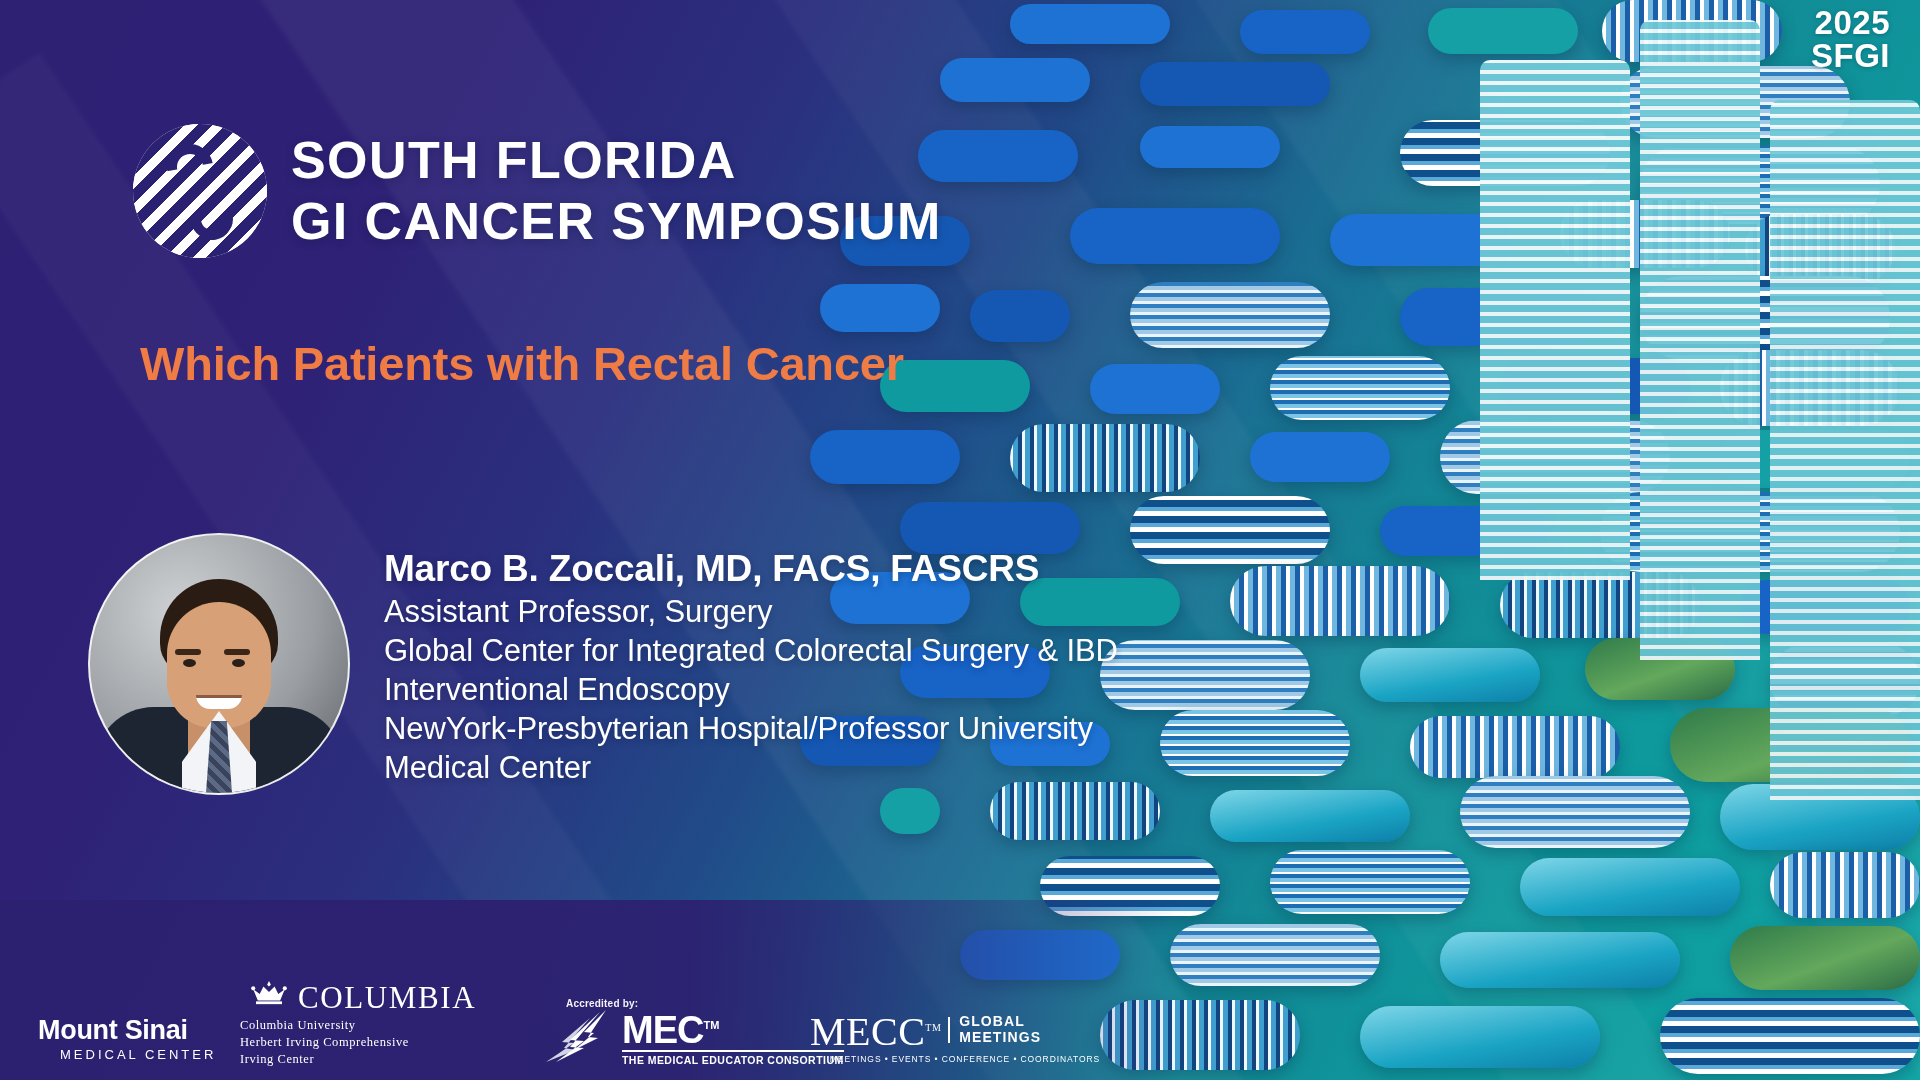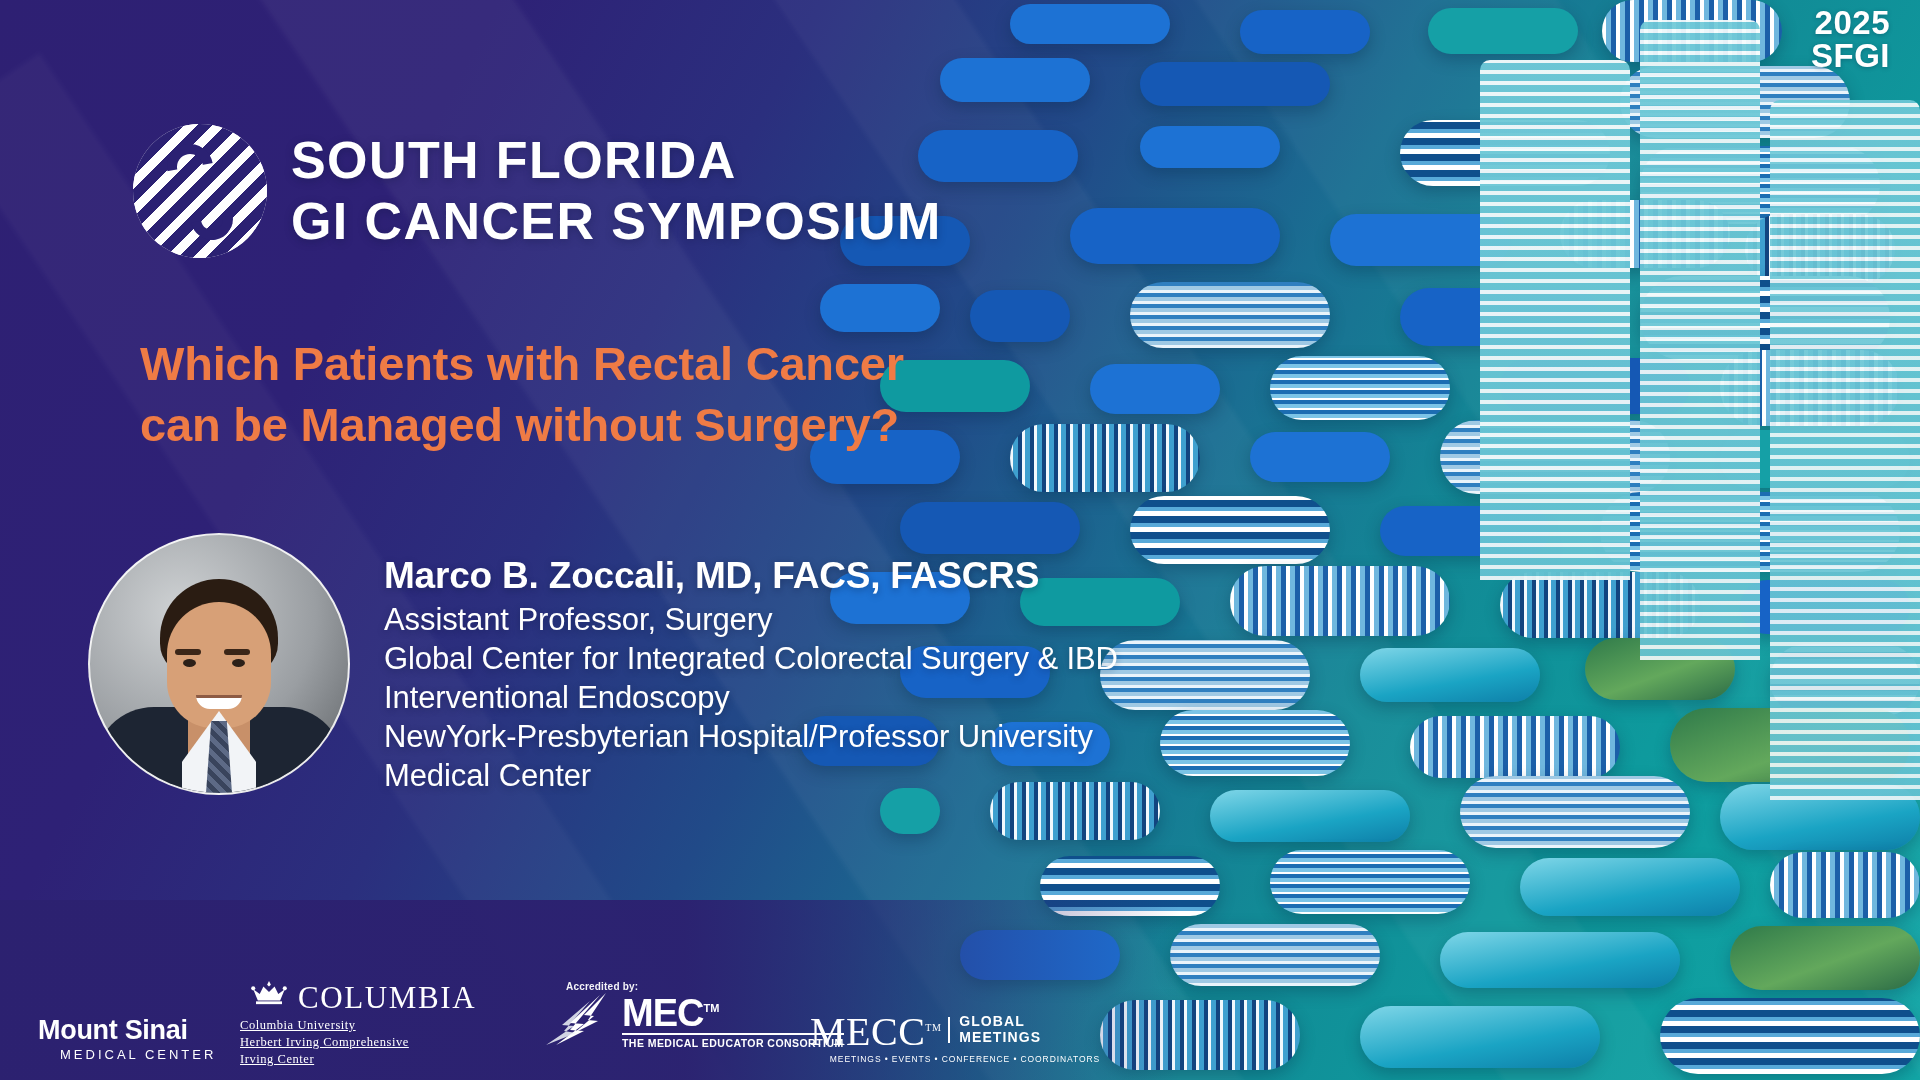--- a/index.html
+++ b/index.html
@@ -160,21 +160,21 @@
     line-height:1.30;
     letter-spacing:-0.2px;
     z-index:20;
   }
   .pres-title span { display:block; }
 
   
   .speaker {
     position:absolute;
     left:88px; top:533px;
-    display:flex; align-items:flex-end; gap:34px;
+    display:flex; align-items:center; gap:34px;
     z-index:20;
   }
   .headshot {
     width:262px; height:262px;
     border-radius:50%;
     flex:0 0 auto;
     border:2px solid rgba(255,255,255,0.85);
     overflow:hidden;
     position:relative;
     background:radial-gradient(circle at 35% 30%, #cfd2d4 0%, #9a9ea2 55%, #55595d 100%);
@@ -234,26 +234,26 @@
 
   
   .col { left:240px; bottom:12px; text-align:left; }
   .col-crown { position:absolute; left:10px; top:-2px; width:38px; height:26px; }
   .col-name {
     font-family:"Liberation Serif", serif;
     font-size:31px; letter-spacing:1.6px; margin-left:58px; line-height:1.0;
   }
   .col-sub {
     font-family:"Liberation Serif", serif;
-    font-size:12.5px; letter-spacing:0.55px; line-height:1.36; margin-top:4px;text-decoration:underline;
+    font-size:12.5px; letter-spacing:0.55px; line-height:1.36; margin-top:4px;
   }
   .col-sub div { white-space:nowrap; }
 
   
-  .mec { left:540px; bottom:31px; }
+  .mec { left:540px; bottom:14px; }
   .mec-accr { font-size:10px; font-weight:bold; letter-spacing:0.2px; margin-left:26px; margin-bottom:1px; opacity:0.95; }
   .mec-row { display:flex; align-items:flex-end; gap:6px; }
   .mec-swoosh { width:76px; height:56px; flex:0 0 auto; }
   .mec-txt { }
   .mec-word { font-size:38px; font-weight:bold; letter-spacing:-1px; line-height:0.92; }
   .mec-word sup { font-size:11px; vertical-align:super; letter-spacing:0; }
   .mec-tag { font-size:10.5px; font-weight:bold; letter-spacing:0.45px; border-top:2px solid #fff; padding-top:2px; margin-top:2px; }
 
   
   .mecc { left:810px; bottom:16px; }
@@ -382,21 +382,20 @@
       <div class="hook2"></div>
     </div>
     <div class="wordmark">
       <span class="l1">SOUTH FLORIDA</span>
       <span class="l2">GI CANCER SYMPOSIUM</span>
     </div>
   </div>
 
   <div class="pres-title">
     <span>Which Patients with Rectal Cancer</span>
-    <span>can be Managed without Surgery?</span>
   </div>
 
   <div class="speaker">
     <div class="headshot">
       <div class="hs-suit"></div>
       <div class="hs-neck"></div>
       <div class="hs-hair"></div>
       <div class="hs-face"></div>
       <div class="hs-brow-l"></div>
       <div class="hs-brow-r"></div>

